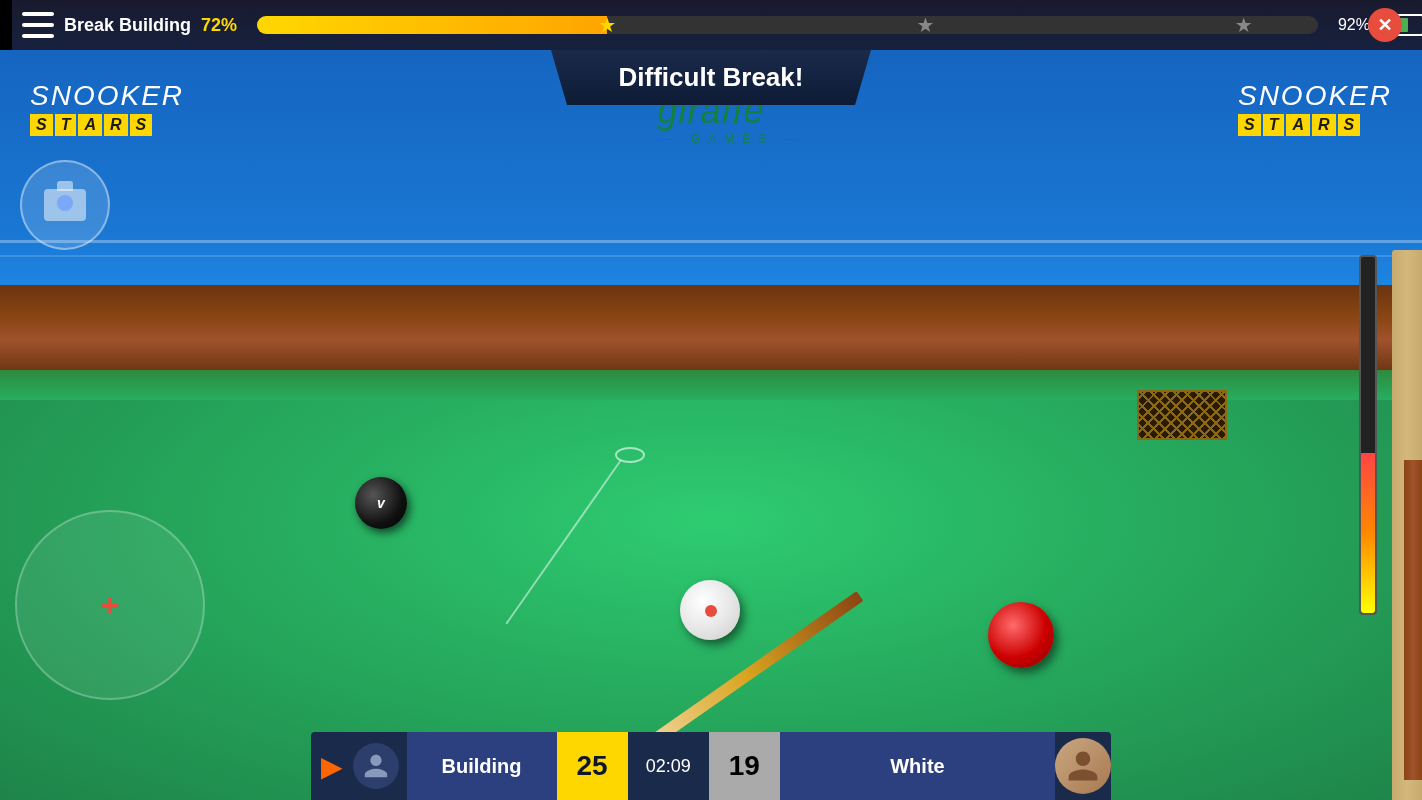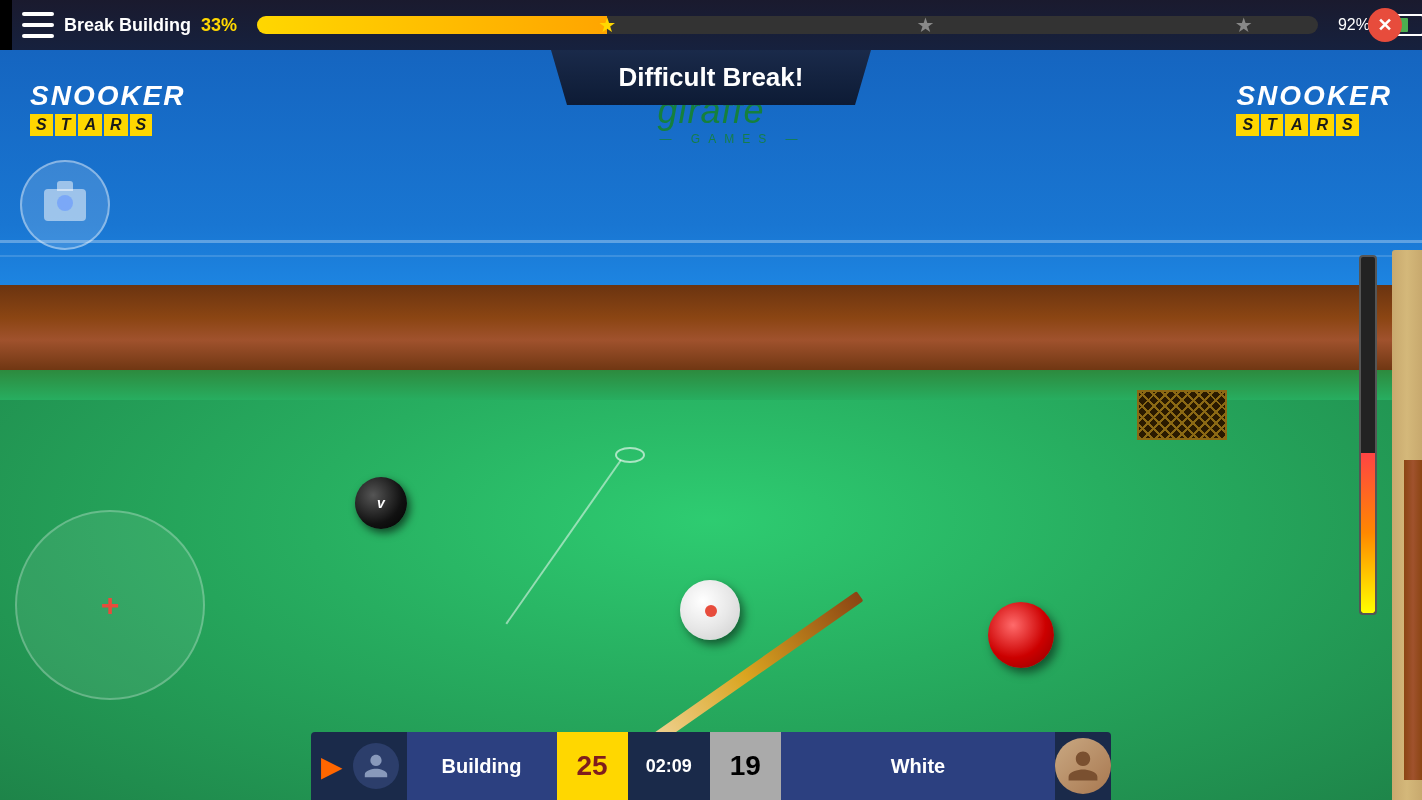--- a/index.html
+++ b/index.html
@@ -174,21 +174,21 @@
       top: 80px;
       z-index: 10;
       text-align: center;
     }
     #logo-left { left: 30px; }
     #logo-right { right: 30px; }
 
     .snooker-logo .snooker-text {
       color: #fff;
       font-size: 28px;
-      font-weight: 700;
+      font-weight: 400;
       font-style: italic;
       letter-spacing: 2px;
     }
 
     .snooker-logo .stars-boxes {
       display: flex;
       gap: 2px;
       margin-top: 2px;
     }
 
@@ -507,35 +507,35 @@
       min-width: 150px;
       text-align: center;
       height: 100%;
       display: flex;
       align-items: center;
       justify-content: center;
     }
 
     #player1-score {
       background: #FFD700;
-      color: #7f1d1d;
+      color: #0f172a;
       font-size: 28px;
       font-weight: 900;
       padding: 0 20px;
       height: 100%;
       display: flex;
       align-items: center;
       flex-shrink: 0;
     }
 
     #timer-section {
       background: #1a2a4a;
       color: #fff;
       font-size: 18px;
-      font-weight: bold;
+      font-weight: normal;
       padding: 0 18px;
       height: 100%;
       display: flex;
       align-items: center;
       flex-shrink: 0;
     }
 
     #player2-score {
       background: #aaa;
       color: #000;
@@ -717,21 +717,21 @@
     <span id="joystick-cross">+</span>
   </div>
 
   <div id="top-bar">
     <div id="hamburger-icon">
       <span></span>
       <span></span>
       <span></span>
     </div>
     <span id="break-building-label">Break Building</span>
-    <span id="progress-percent">33%</span>
+    <span id="progress-percent">72%</span>
     <div id="progress-bar-container">
       <div id="progress-bar-fill" style="width: 33%;"></div>
 
       <span class="star-icon" style="left: 33%;">★</span>
 
       <span class="star-icon" style="left: 63%; color: #888;">★</span>
 
       <span class="star-icon" style="left: 93%; color: #888;">★</span>
     </div>
     <div id="battery-container">

